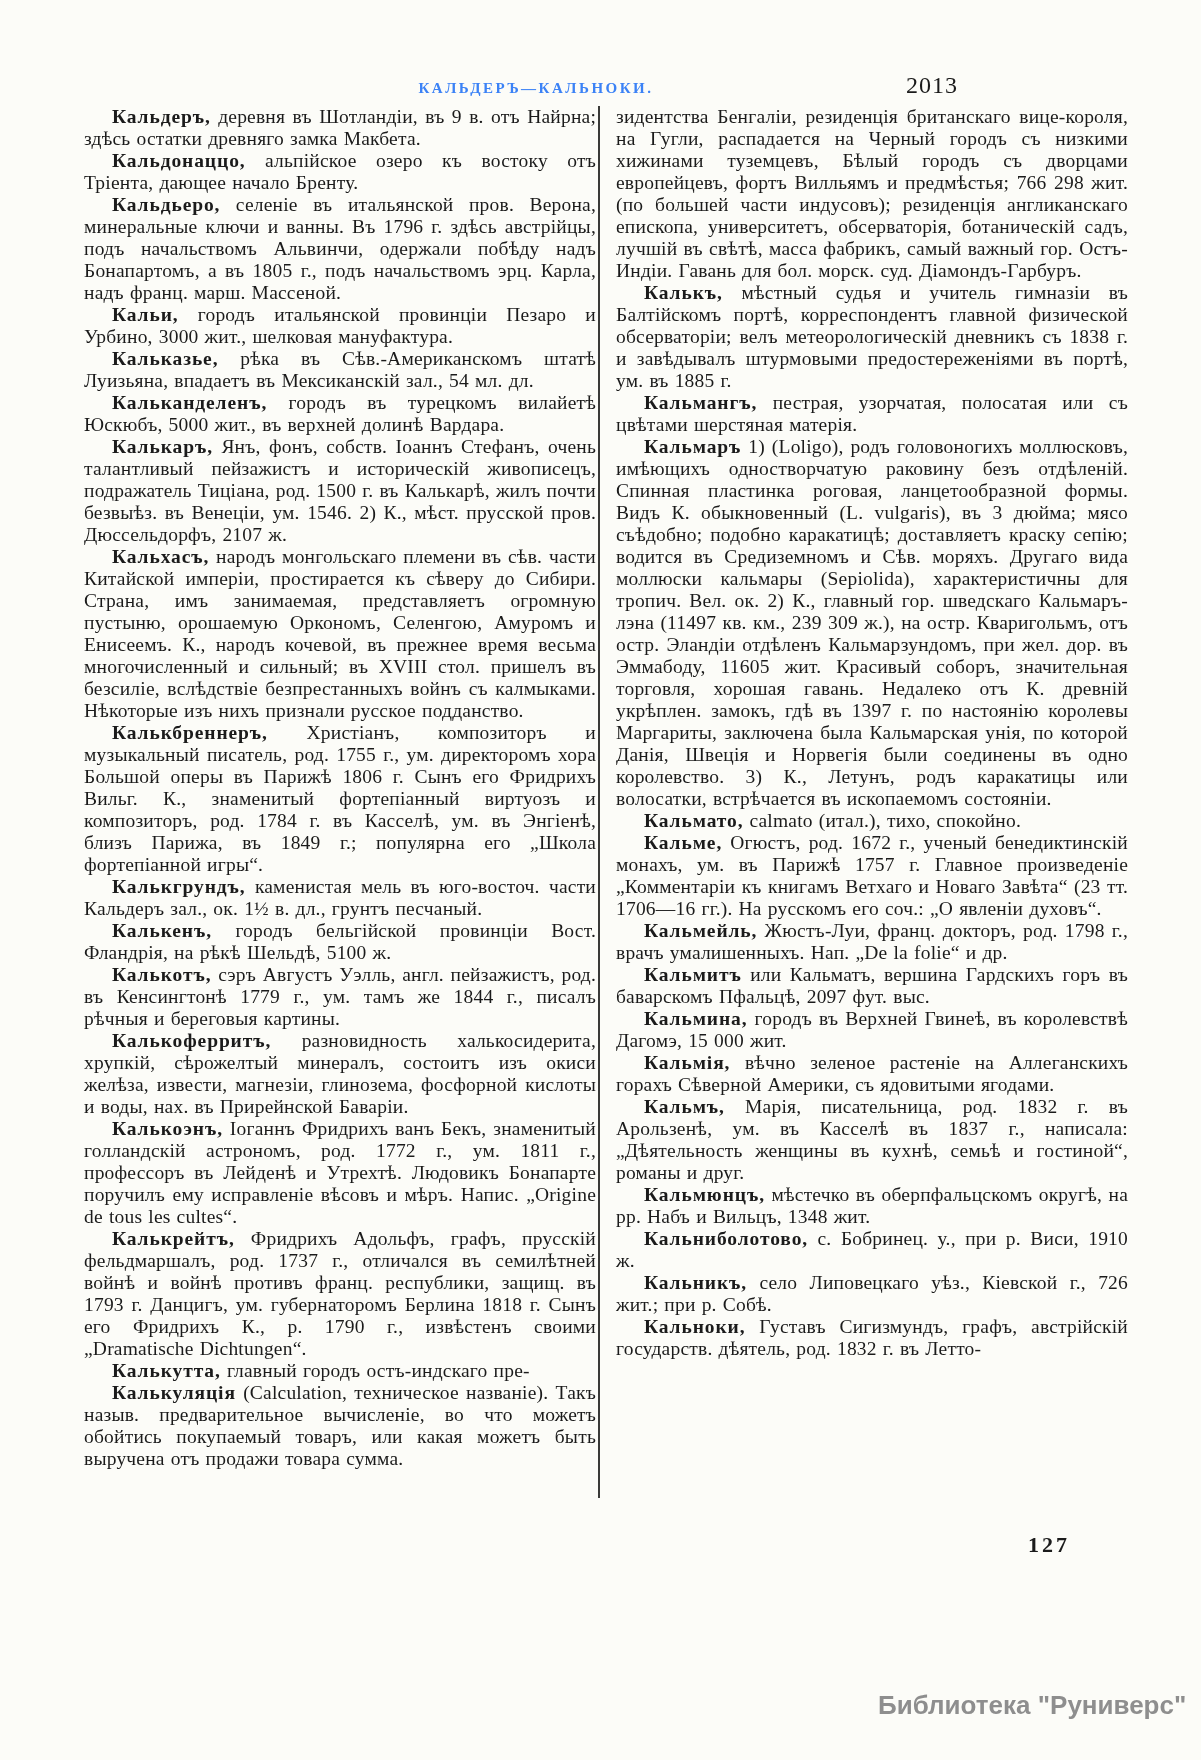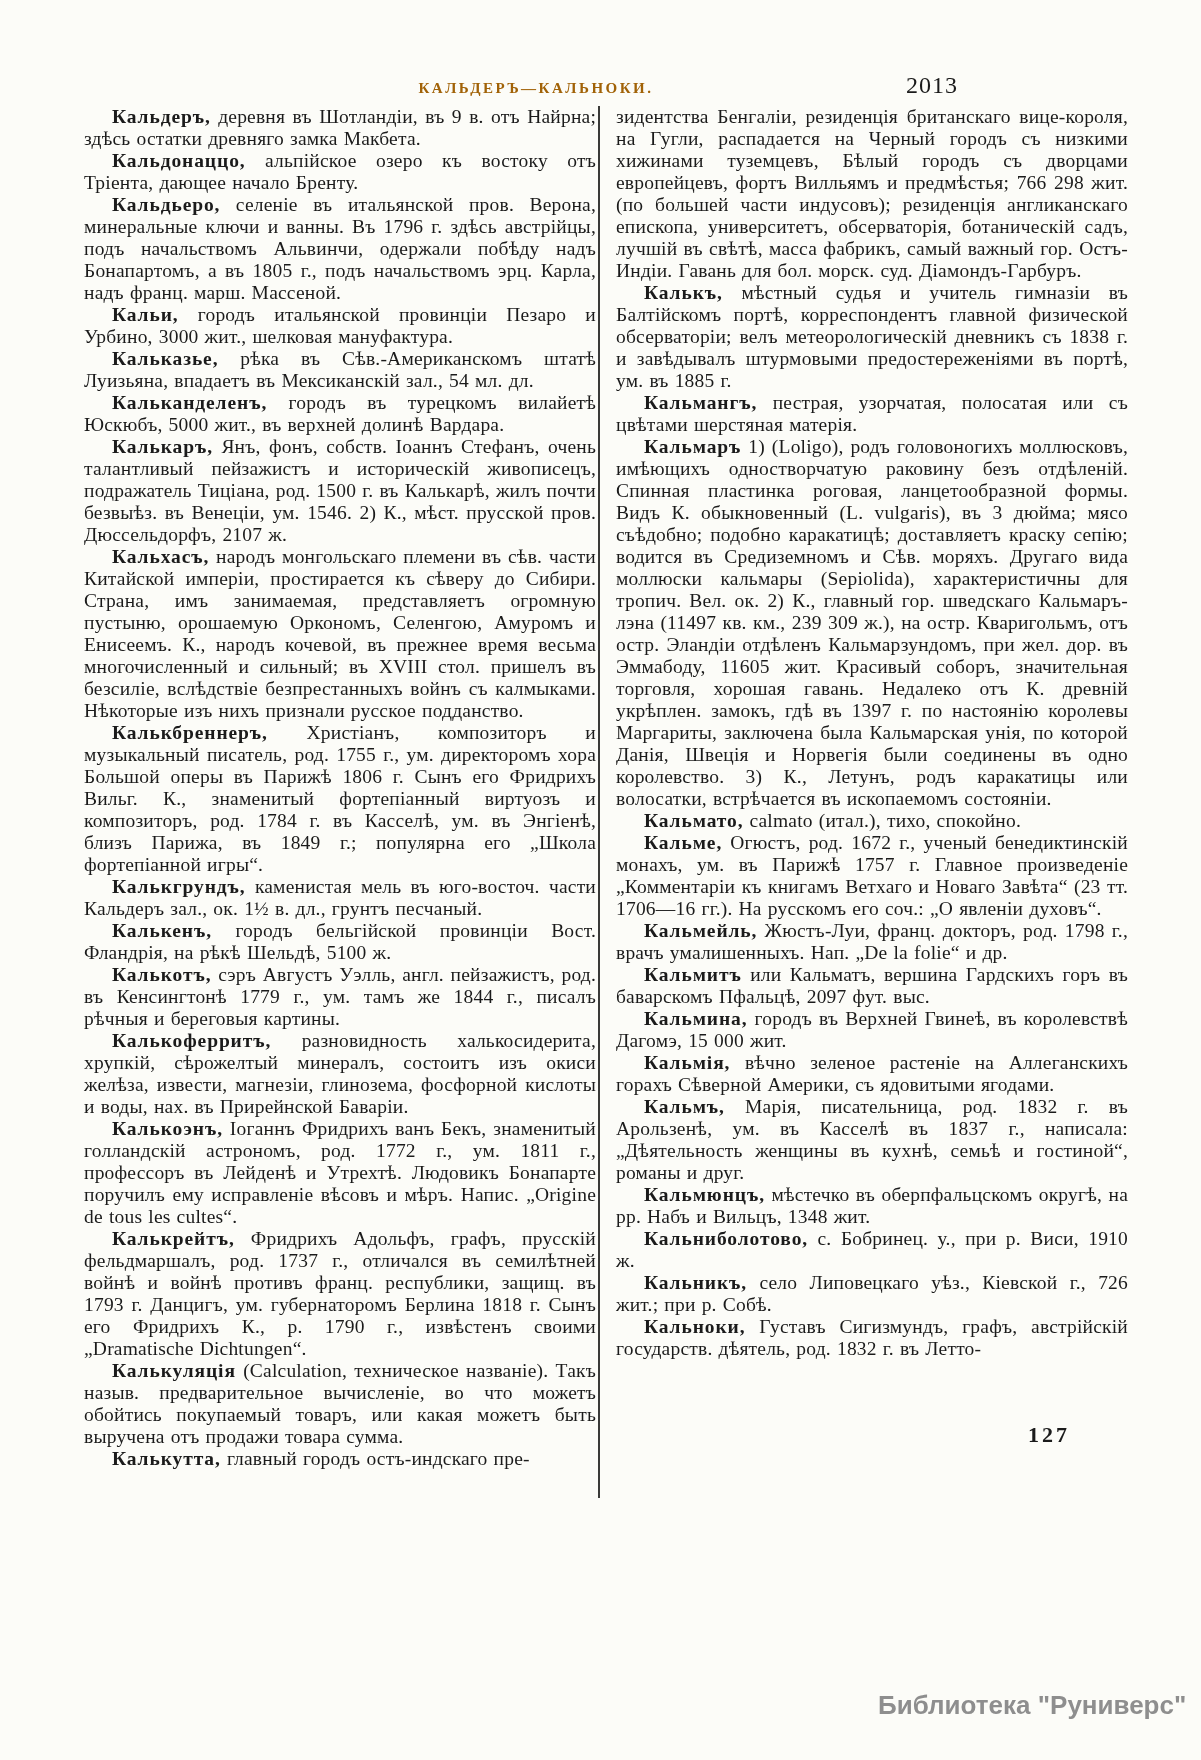--- a/index.html
+++ b/index.html
@@ -9,39 +9,39 @@
     margin:0 auto;
     background:#fcfcf8;
     font-family:"Liberation Serif","DejaVu Serif",serif;
     color:#1b1b1b;
     overflow:hidden;
   }
   .running-head-title {
     position:absolute; top:80px; left:0; width:1072px;
     text-align:center;
     font-size:15px; font-weight:bold; letter-spacing:2.5px;
-    color:#a16207;
+    color:#3b82f6;
   }
   .page-number-top {
     position:absolute; top:72px; left:906px;
     font-size:24px; letter-spacing:1px;
   }
   .columns {
     position:absolute; top:106px; left:84px;
     width:1044px; height:1392px;
     display:flex; align-items:stretch;
   }
   .col { width:512px; font-size:19.5px; line-height:22px; letter-spacing:0.2px; word-spacing:1px; text-align:justify; }
   .divider { width:2px; background:#3a3a38; margin-left:2px; }
   .col-right { margin-left:16px;font-family:Liberation Serif, serif; }
   p.entry { margin:0; text-indent:28px; }
   p.entry.continuation { text-indent:0; }
   .headword { font-weight:bold; letter-spacing:0.9px; }
   .folio {
-    position:absolute; top:1422px; left:1028px;
+    position:absolute; top:1532px; left:1028px;
     font-size:22px; font-weight:bold; letter-spacing:3px;
   }
   .watermark {
     position:absolute; top:1690px; left:878px;
     font-family:"Liberation Sans","DejaVu Sans",sans-serif;
     font-size:26px; font-weight:bold; color:#8e8e8e;
   }
 </style>
 </head>
 <body>
@@ -62,22 +62,22 @@
         <p class="entry"><b class="headword">Кальканделенъ,</b> <span>городъ въ турецкомъ вилайетѣ Юскюбъ, 5000 жит., въ верхней долинѣ Вардара.</span></p>
         <p class="entry"><b class="headword">Калькаръ,</b> <span>Янъ, фонъ, собств. Іоаннъ Стефанъ, очень талантливый пейзажистъ и историческій живописецъ, подражатель Тиціана, род. 1500 г. въ Калькарѣ, жилъ почти безвыѣз. въ Венеціи, ум. 1546. 2) К., мѣст. прусской пров. Дюссельдорфъ, 2107 ж.</span></p>
         <p class="entry"><b class="headword">Кальхасъ,</b> <span>народъ монгольскаго племени въ сѣв. части Китайской имперіи, простирается къ сѣверу до Сибири. Страна, имъ занимаемая, представляетъ огромную пустыню, орошаемую Оркономъ, Селенгою, Амуромъ и Енисеемъ. К., народъ кочевой, въ прежнее время весьма многочисленный и сильный; въ XVIII стол. пришелъ въ безсиліе, вслѣдствіе безпрестанныхъ войнъ съ калмыками. Нѣкоторые изъ нихъ признали русское подданство.</span></p>
         <p class="entry"><b class="headword">Калькбреннеръ,</b> <span>Христіанъ, композиторъ и музыкальный писатель, род. 1755 г., ум. директоромъ хора Большой оперы въ Парижѣ 1806 г. Сынъ его Фридрихъ Вильг. К., знаменитый фортепіанный виртуозъ и композиторъ, род. 1784 г. въ Касселѣ, ум. въ Энгіенѣ, близъ Парижа, въ 1849 г.; популярна его „Школа фортепіанной игры“.</span></p>
         <p class="entry"><b class="headword">Калькгрундъ,</b> <span>каменистая мель въ юго-восточ. части Кальдеръ зал., ок. 1½ в. дл., грунтъ песчаный.</span></p>
         <p class="entry"><b class="headword">Калькенъ,</b> <span>городъ бельгійской провинціи Вост. Фландрія, на рѣкѣ Шельдѣ, 5100 ж.</span></p>
         <p class="entry"><b class="headword">Калькотъ,</b> <span>сэръ Августъ Уэлль, англ. пейзажистъ, род. въ Кенсингтонѣ 1779 г., ум. тамъ же 1844 г., писалъ рѣчныя и береговыя картины.</span></p>
         <p class="entry"><b class="headword">Калькоферритъ,</b> <span>разновидность халькосидерита, хрупкій, сѣрожелтый минералъ, состоитъ изъ окиси желѣза, извести, магнезіи, глинозема, фосфорной кислоты и воды, нах. въ Прирейнской Баваріи.</span></p>
         <p class="entry"><b class="headword">Калькоэнъ,</b> <span>Іоганнъ Фридрихъ ванъ Бекъ, знаменитый голландскій астрономъ, род. 1772 г., ум. 1811 г., профессоръ въ Лейденѣ и Утрехтѣ. Людовикъ Бонапарте поручилъ ему исправленіе вѣсовъ и мѣръ. Напис. „Origine de tous les cultes“.</span></p>
         <p class="entry"><b class="headword">Калькрейтъ,</b> <span>Фридрихъ Адольфъ, графъ, прусскій фельдмаршалъ, род. 1737 г., отличался въ семилѣтней войнѣ и войнѣ противъ франц. республики, защищ. въ 1793 г. Данцигъ, ум. губернаторомъ Берлина 1818 г. Сынъ его Фридрихъ К., р. 1790 г., извѣстенъ своими „Dramatische Dichtungen“.</span></p>
+        <p class="entry"><b class="headword">Калькутта,</b> <span>главный городъ остъ-индскаго пре-</span></p>
         <p class="entry"><b class="headword">Калькуляція</b> <span>(Calculation, техническое названіе). Такъ назыв. предварительное вычисленіе, во что можетъ обойтись покупаемый товаръ, или какая можетъ быть выручена отъ продажи товара сумма.</span></p>
-        <p class="entry"><b class="headword">Калькутта,</b> <span>главный городъ остъ-индскаго пре-</span></p>
       </div>
     <div class="divider"></div>
     <div class="col col-right" id="col-right">
         <p class="entry continuation"><span>зидентства Бенгаліи, резиденція британскаго вице-короля, на Гугли, распадается на Черный городъ съ низкими хижинами туземцевъ, Бѣлый городъ съ дворцами европейцевъ, фортъ Вилльямъ и предмѣстья; 766 298 жит. (по большей части индусовъ); резиденція англиканскаго епископа, университетъ, обсерваторія, ботаническій садъ, лучшій въ свѣтѣ, масса фабрикъ, самый важный гор. Остъ-Индіи. Гавань для бол. морск. суд. Діамондъ-Гарбуръ.</span></p>
         <p class="entry"><b class="headword">Калькъ,</b> <span>мѣстный судья и учитель гимназіи въ Балтійскомъ портѣ, корреспондентъ главной физической обсерваторіи; велъ метеорологическій дневникъ съ 1838 г. и завѣдывалъ штурмовыми предостереженіями въ портѣ, ум. въ 1885 г.</span></p>
         <p class="entry"><b class="headword">Кальмангъ,</b> <span>пестрая, узорчатая, полосатая или съ цвѣтами шерстяная матерія.</span></p>
         <p class="entry"><b class="headword">Кальмаръ</b> <span>1) (Loligo), родъ головоногихъ моллюсковъ, имѣющихъ одностворчатую раковину безъ отдѣленій. Спинная пластинка роговая, ланцетообразной формы. Видъ К. обыкновенный (L. vulgaris), въ 3 дюйма; мясо съѣдобно; подобно каракатицѣ; доставляетъ краску сепію; водится въ Средиземномъ и Сѣв. моряхъ. Другаго вида моллюски кальмары (Sepiolida), характеристичны для тропич. Вел. ок. 2) К., главный гор. шведскаго Кальмаръ-лэна (11497 кв. км., 239 309 ж.), на остр. Кваригольмъ, отъ остр. Эландіи отдѣленъ Кальмарзундомъ, при жел. дор. въ Эммабоду, 11605 жит. Красивый соборъ, значительная торговля, хорошая гавань. Недалеко отъ К. древній укрѣплен. замокъ, гдѣ въ 1397 г. по настоянію королевы Маргариты, заключена была Кальмарская унія, по которой Данія, Швеція и Норвегія были соединены въ одно королевство. 3) К., Летунъ, родъ каракатицы или волосатки, встрѣчается въ ископаемомъ состояніи.</span></p>
         <p class="entry"><b class="headword">Кальмато,</b> <span>calmato (итал.), тихо, спокойно.</span></p>
         <p class="entry"><b class="headword">Кальме,</b> <span>Огюстъ, род. 1672 г., ученый бенедиктинскій монахъ, ум. въ Парижѣ 1757 г. Главное произведеніе „Комментаріи къ книгамъ Ветхаго и Новаго Завѣта“ (23 тт. 1706—16 гг.). На русскомъ его соч.: „О явленіи духовъ“.</span></p>
         <p class="entry"><b class="headword">Кальмейль,</b> <span>Жюстъ-Луи, франц. докторъ, род. 1798 г., врачъ умалишенныхъ. Нап. „De la folie“ и др.</span></p>

